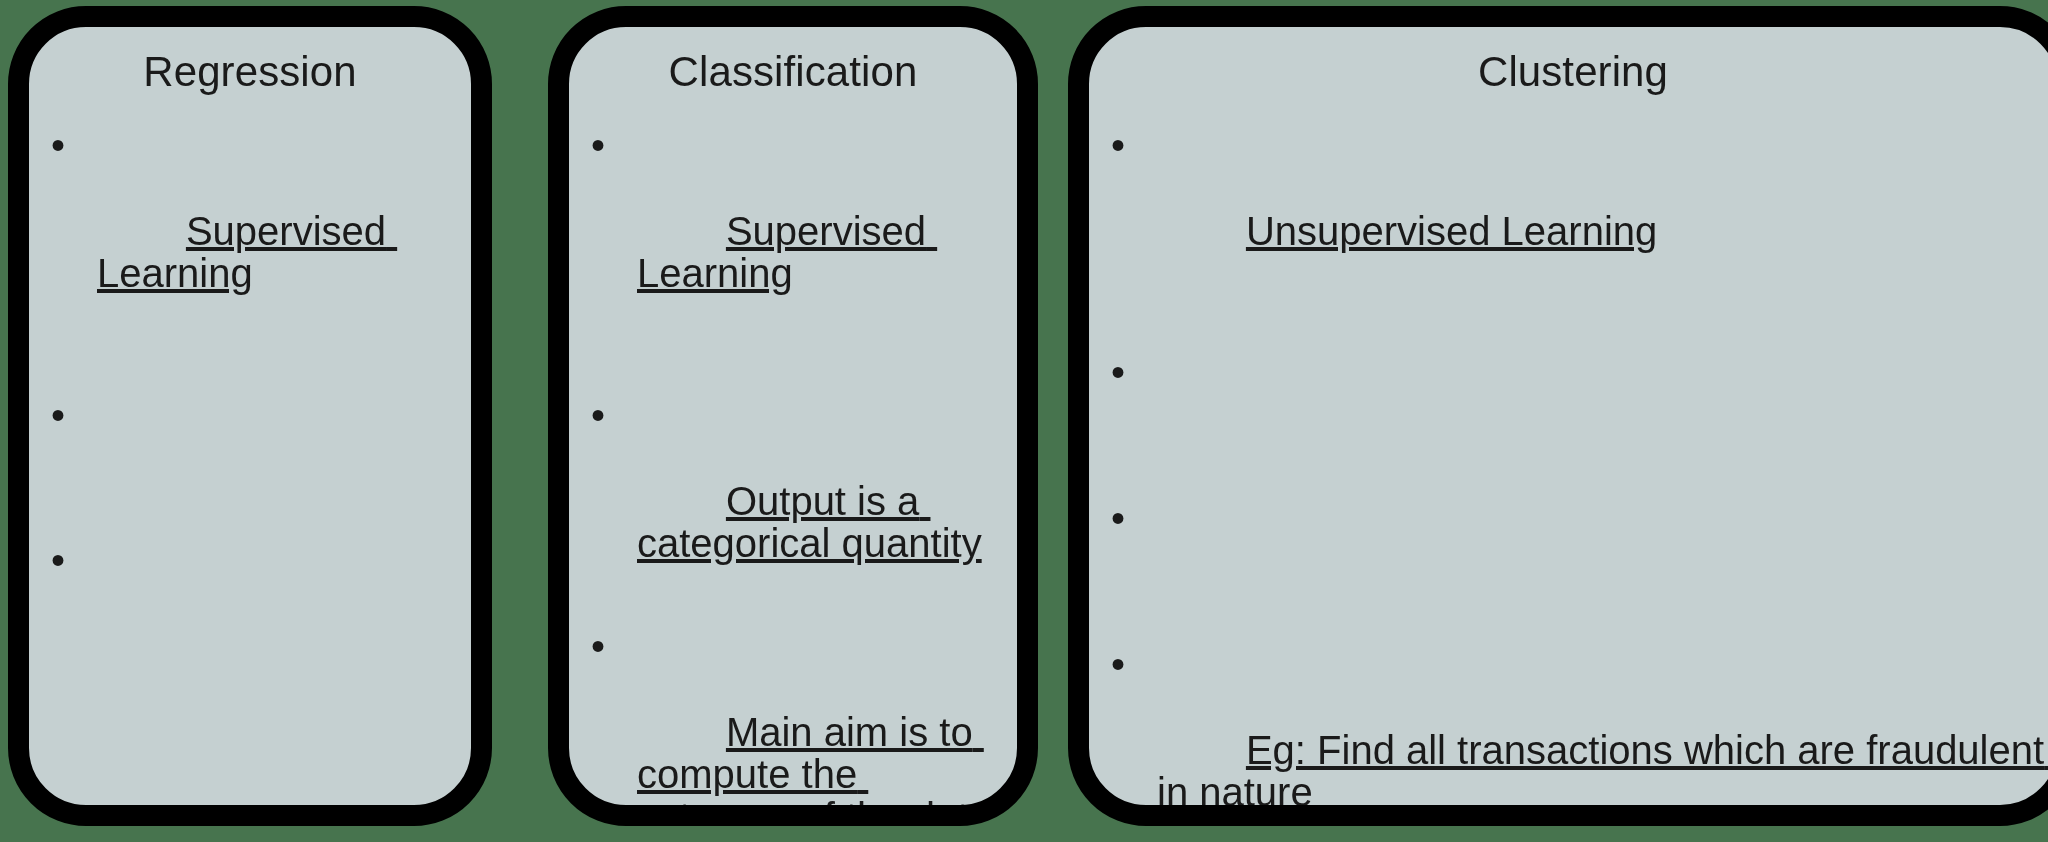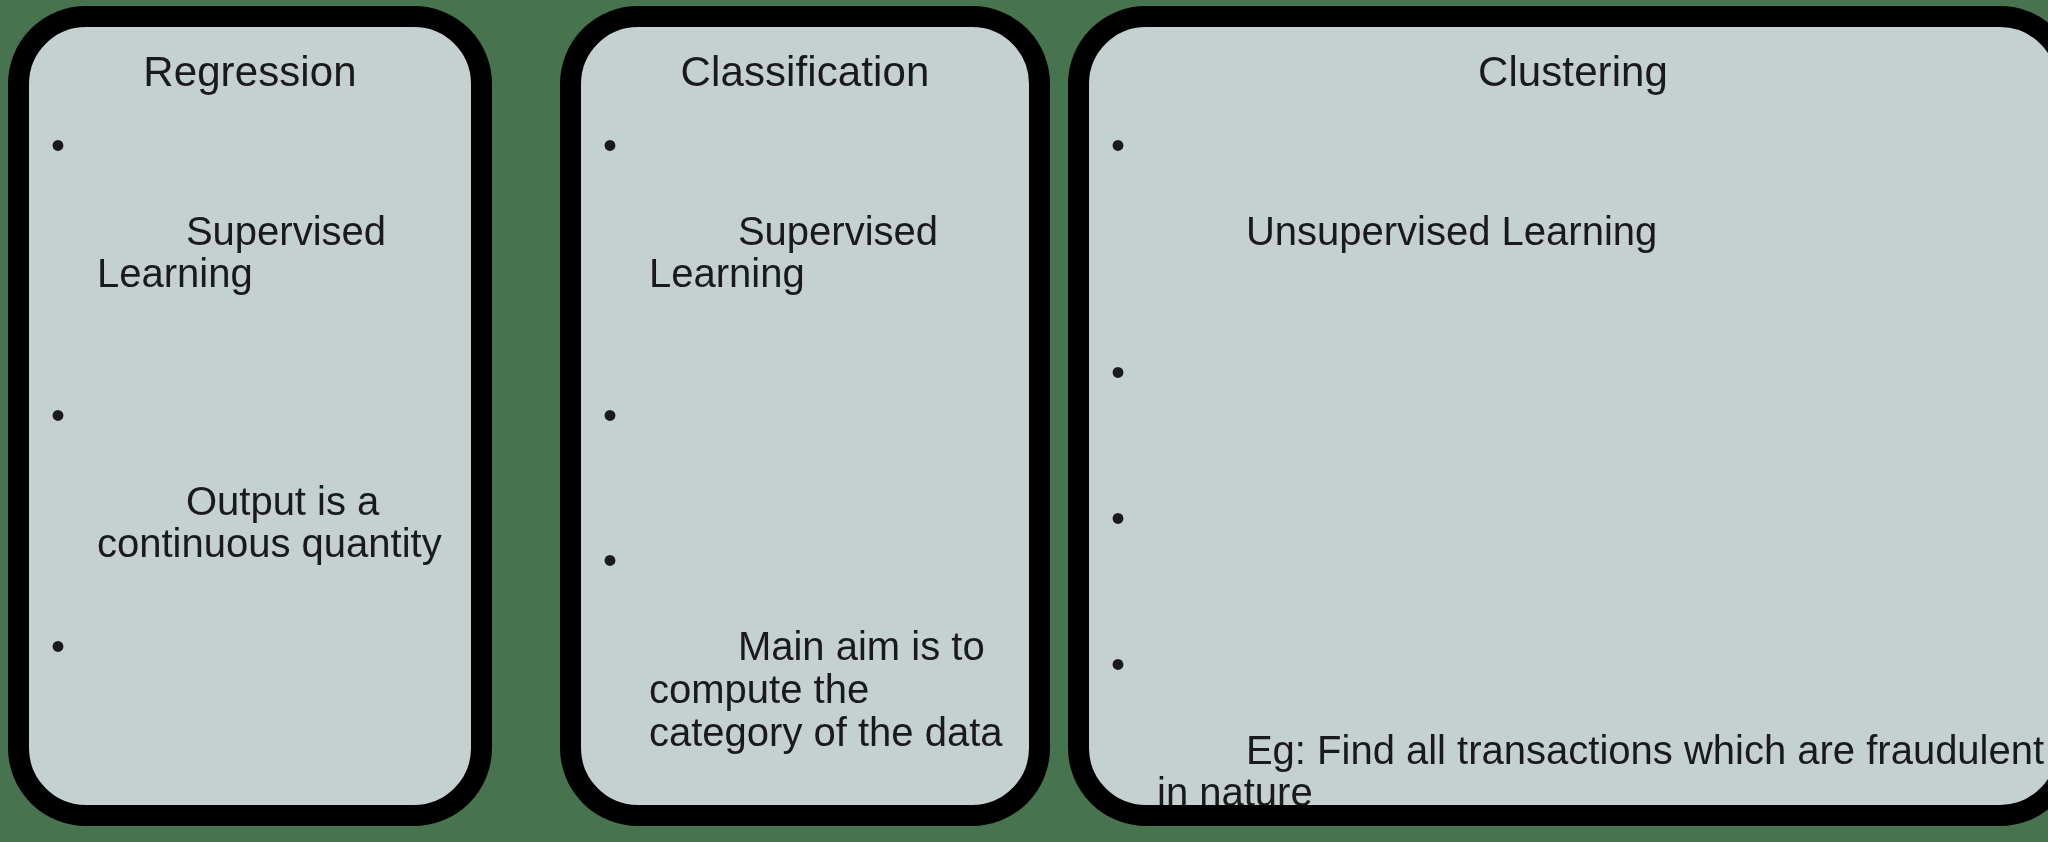--- a/index.html
+++ b/index.html
@@ -25,21 +25,21 @@
     position: absolute;
     box-sizing: border-box;
     background: #c5d0d1;
     border: 21px solid #000000;
     border-radius: 78px;
     color: #1a1a1a;
     overflow: hidden;
   }
 
   .card-1 { left: 8px;    top: 6px;  width: 484px;  height: 820px; }
-  .card-2 { left: 560px;  top: 6px;  width: 490px;  height: 820px; }
+  .card-2 { left: 548px;  top: 6px;  width: 490px;  height: 820px; }
   .card-3 { left: 1068px; top: 6px;  width: 1010px; height: 820px; }
 
   .card-title {
     text-align: center;
     font-size: 42px;
     line-height: 1.05;
     font-weight: 400;
     letter-spacing: 0.1px;
     margin: 23px 0 0 0;
     padding: 0 6px;
@@ -64,20 +64,21 @@
   .bullet-dot {
     position: absolute;
     left: 22px;
     top: 0;
     font-size: 40px;
     line-height: 1.07;
   }
 
   .bullet-text {
     display: inline;
+    text-decoration: underline;
   }
 
   
   .card-1 .bullets { margin-top: 30px; padding-left: 22px; }
   .card-1 .bullet  { padding-left: 46px; }
   .card-1 .bullet-dot { left: 0px; }
   .card-1 .b0 { margin-bottom: 56px; }
   .card-1 .b1 { margin-bottom: 17px; }
   .card-1 .b2 { margin-bottom: 18px; }
 
@@ -106,38 +107,38 @@
 
   <div class="card card-1" style="background: rgb(197, 208, 209); border-color: rgb(0, 0, 0); color: rgb(26, 26, 26);">
     <div class="card-title">Regression</div>
     <ul class="bullets">
       <li class="bullet b0">
         <span class="bullet-dot">•</span>
         <span class="bullet-text">Supervised Learning</span>
       </li>
       <li class="bullet b1">
         <span class="bullet-dot">•</span>
-        <span class="bullet-text">Output is a continuous quantity</span>
       </li>
       <li class="bullet b2">
         <span class="bullet-dot">•</span>
       </li>
 
     </ul>
   </div>
 
   <div class="card card-2" style="background: rgb(197, 208, 209); border-color: rgb(0, 0, 0); color: rgb(26, 26, 26);">
     <div class="card-title">Classification</div>
     <ul class="bullets">
       <li class="bullet b0">
         <span class="bullet-dot">•</span>
         <span class="bullet-text">Supervised Learning</span>
       </li>
       <li class="bullet b1">
         <span class="bullet-dot">•</span>
+        <span class="bullet-text">Output is a categorical quantity</span>
       </li>
       <li class="bullet b2">
         <span class="bullet-dot">•</span>
         <span class="bullet-text">Main aim is to compute the category of the data</span>
       </li>
 
     </ul>
   </div>
 
   <div class="card card-3" style="background: rgb(197, 208, 209); border-color: rgb(0, 0, 0); color: rgb(26, 26, 26);">

